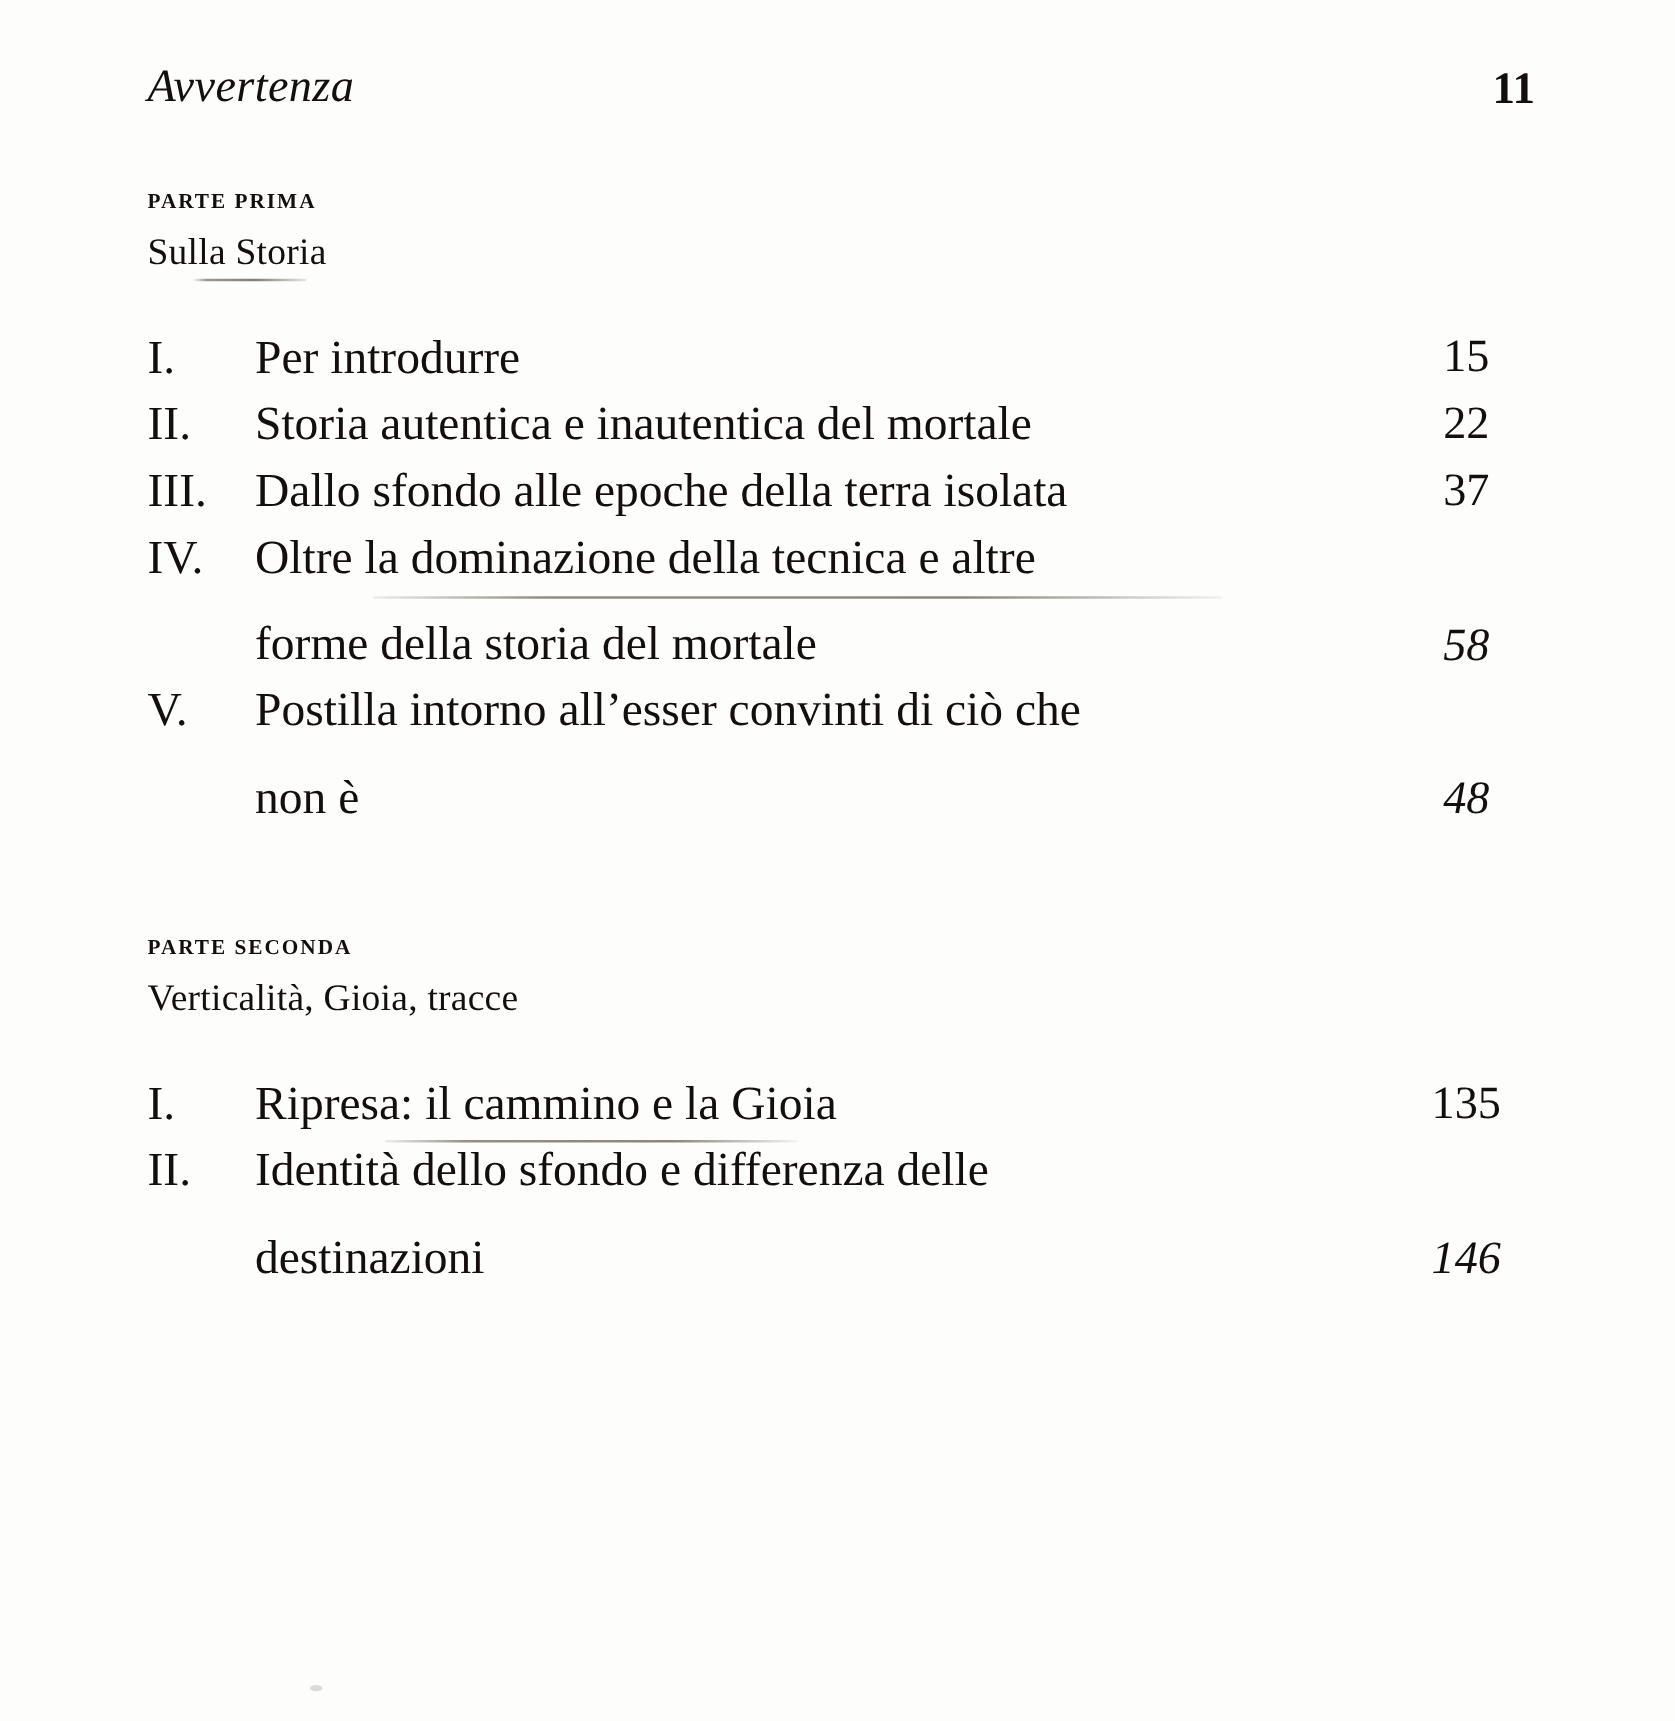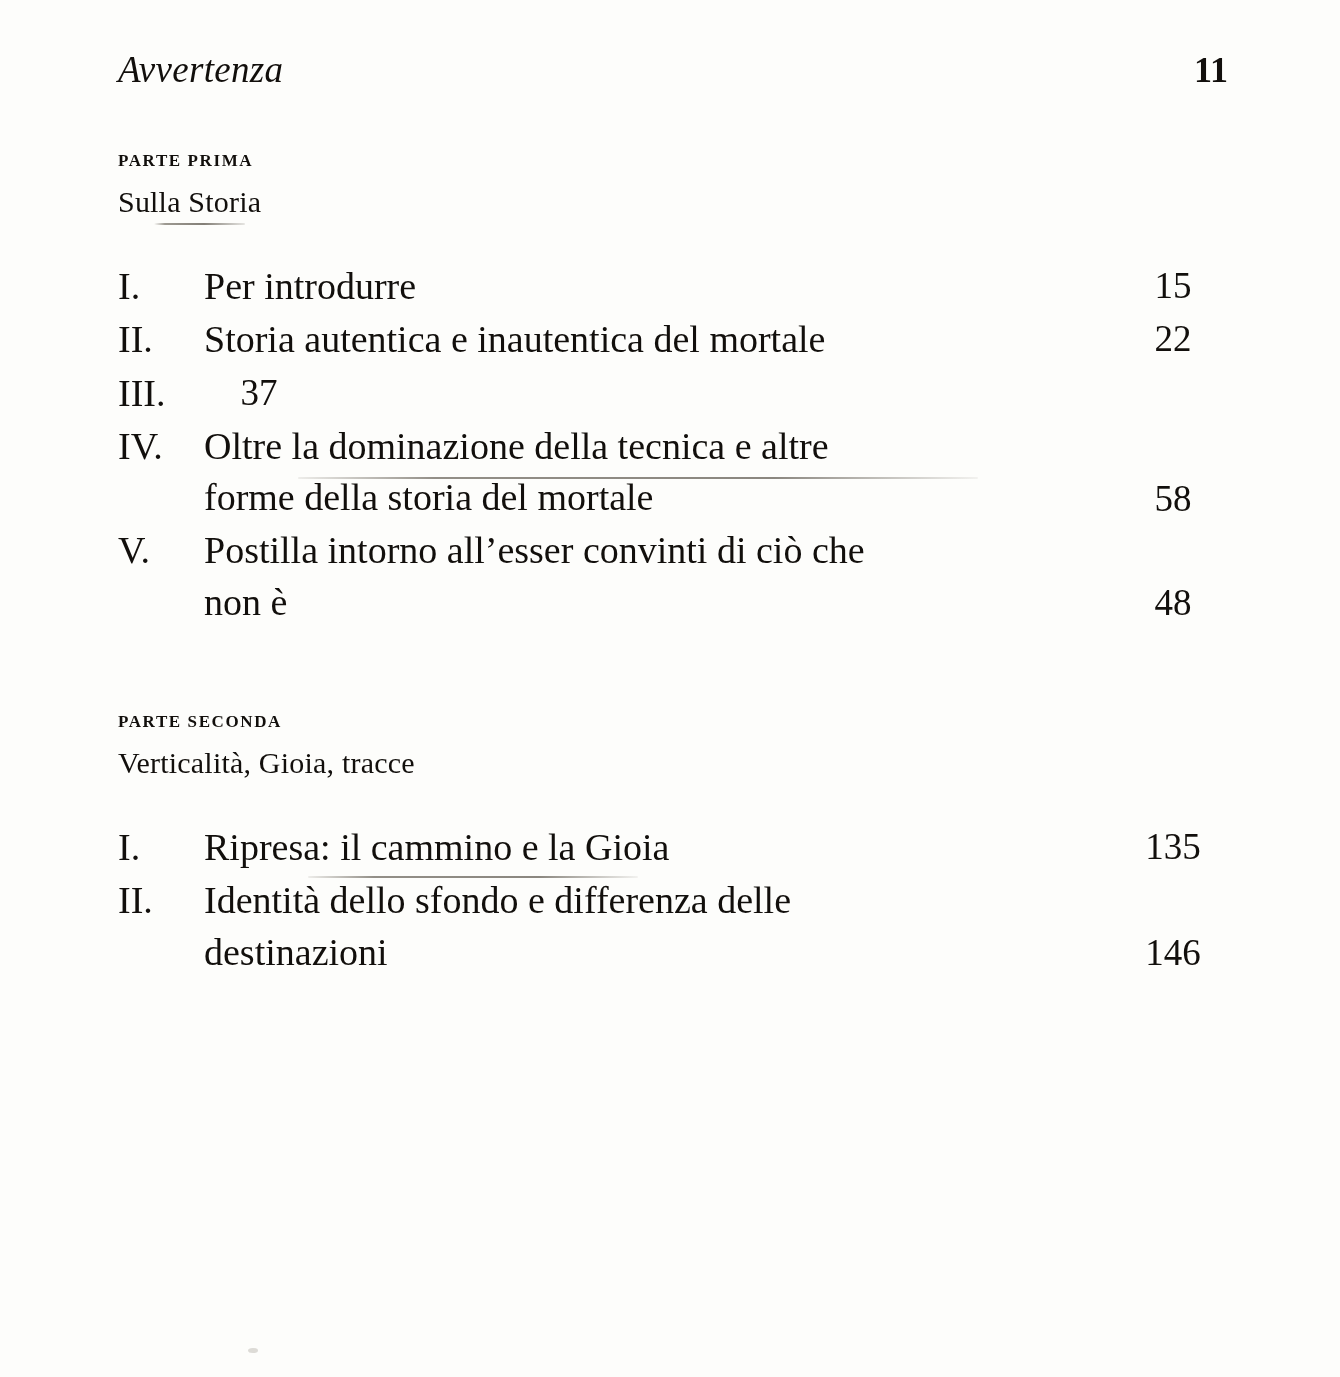--- a/index.html
+++ b/index.html
@@ -101,24 +101,26 @@
     font-style: italic;
   }
   .entry .pages {
     flex: 0 0 110px;
     text-align: center;
     font-size: 37px;
     white-space: nowrap;
   }
   .entry.multiline .pages {
     align-self: flex-end;
+    font-style: italic;
   }
   .entry .title .line2,
   .entry .title .line3 {
     display: block;
+    margin-top: 18px;
   }
 
   
   .mark {
     position: absolute;
     height: 2px;
     background: linear-gradient(90deg, rgba(150,145,135,0.15) 0%, rgba(120,115,106,0.8) 20%, rgba(110,105,96,0.8) 70%, rgba(150,145,135,0.1) 100%);
     border-radius: 2px;
     pointer-events: none;
   }
@@ -169,20 +171,21 @@
       </div>
 
       <div class="entry">
         <span class="num">II.</span>
         <span class="title">Storia autentica e inautentica del mortale</span>
         <span class="pages">22</span>
       </div>
 
       <div class="entry">
         <span class="num">III.</span>
+        <span class="title">Dallo sfondo alle epoche della terra isolata</span>
         <span class="pages">37</span>
       </div>
 
       <div class="entry multiline">
         <span class="num">IV.</span>
         <span class="title">
           <span class="line1">Oltre la dominazione della tecnica e altre</span>
           <span class="line2">forme della storia del mortale</span>
         </span>
         <span class="pages">58</span>

